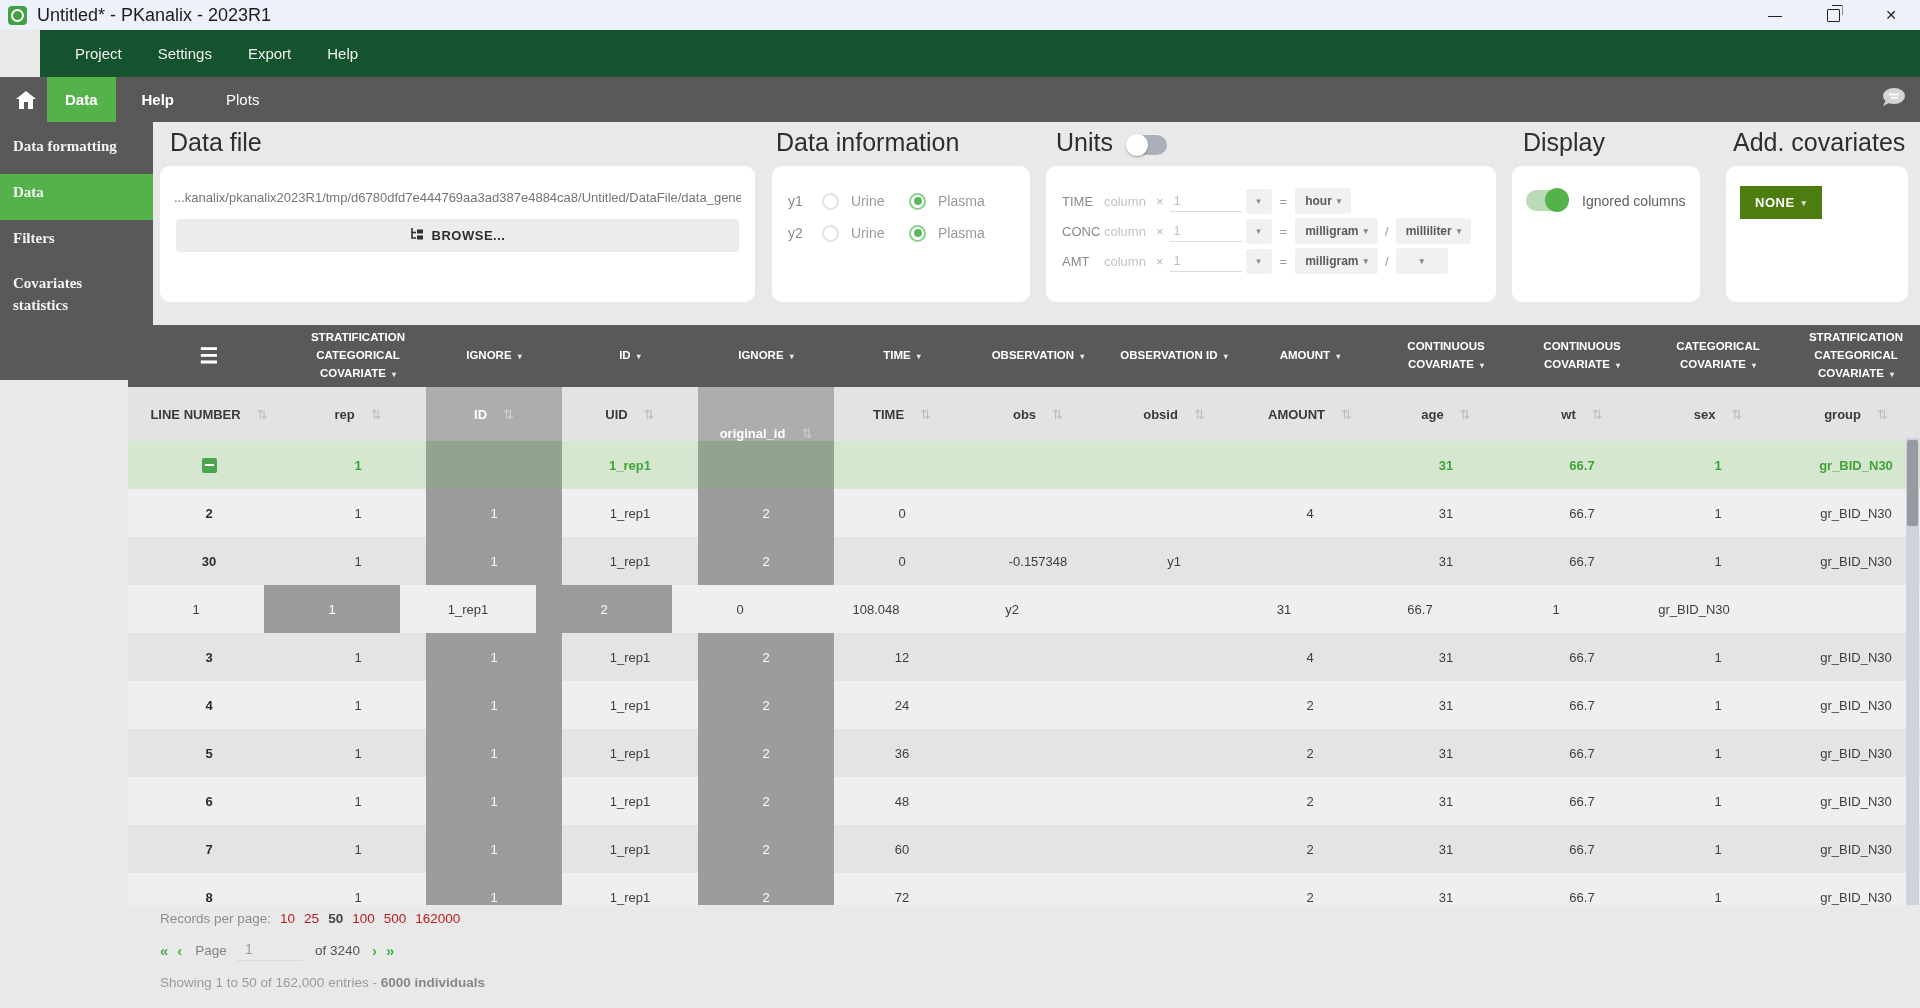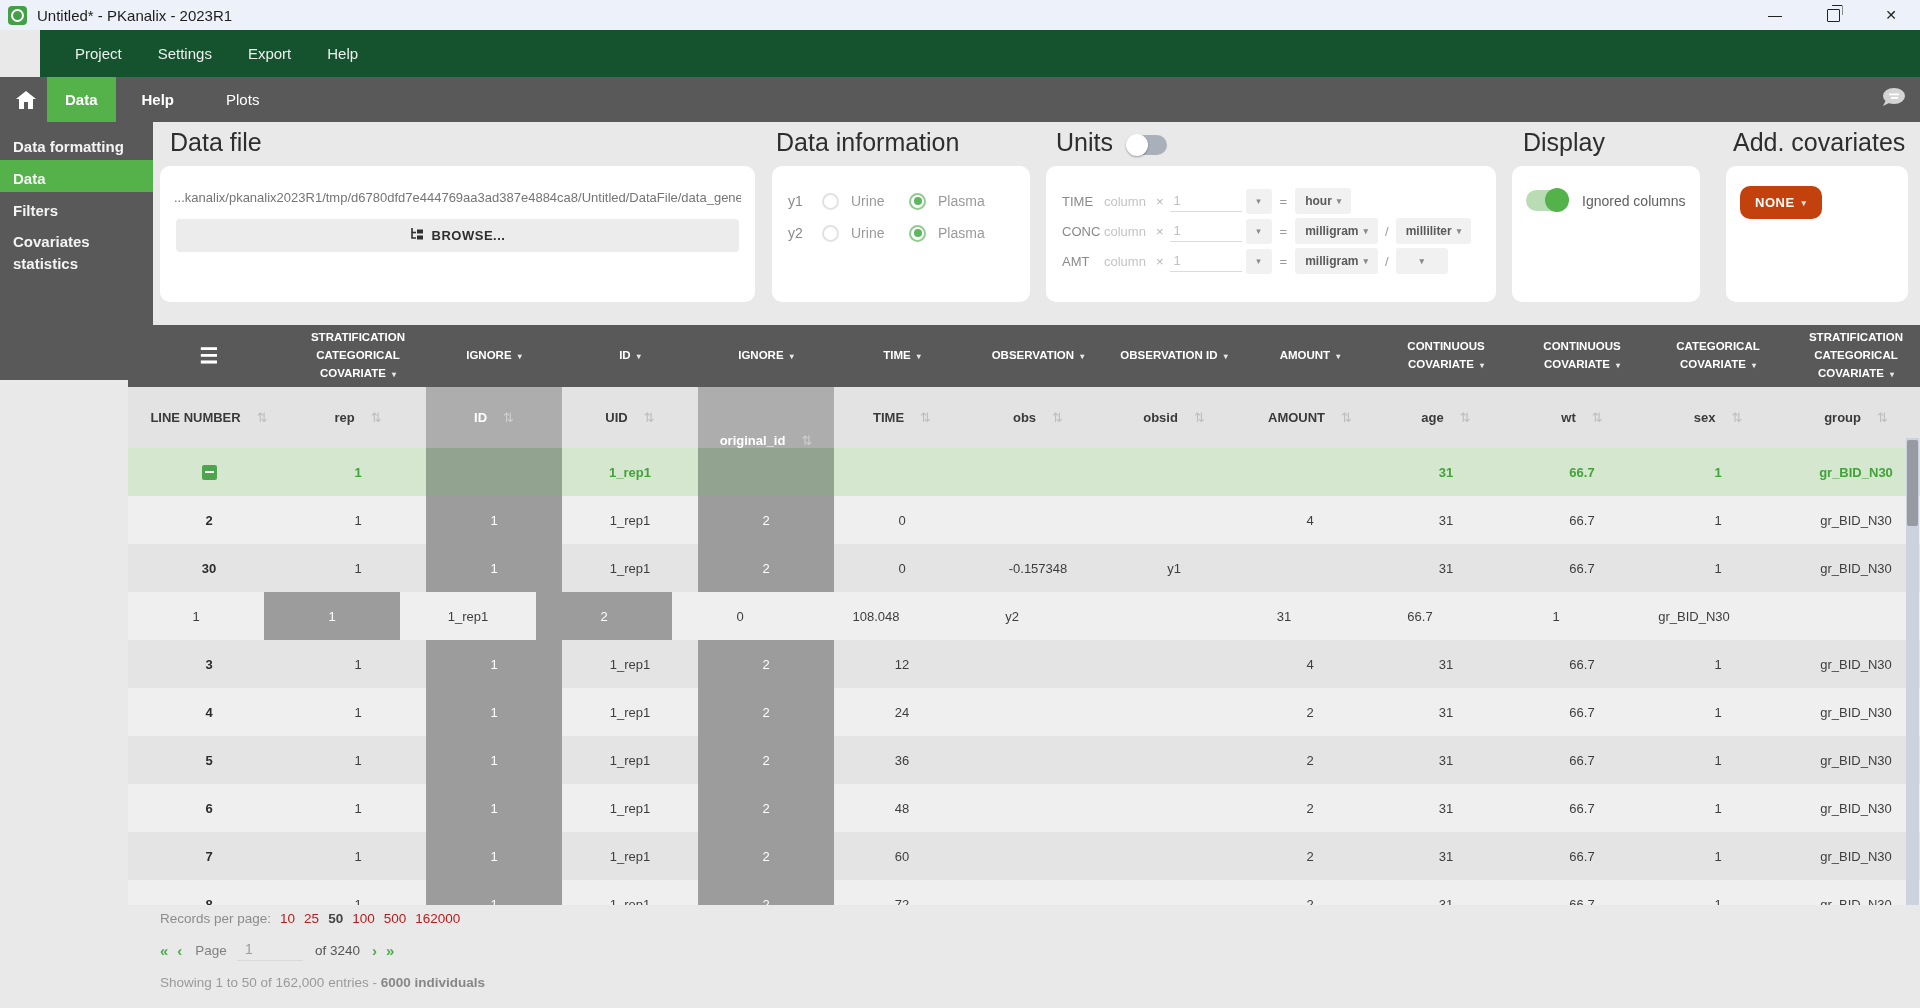--- a/index.html
+++ b/index.html
@@ -3,21 +3,21 @@
 <meta charset="utf-8">
 <style>
   html,body{margin:0;padding:0;width:1920px;height:1008px;overflow:hidden;
     font-family:"Liberation Sans",sans-serif;background:#e9e9e9;}
   
   .titlebar{position:absolute;left:0;top:0;width:1920px;height:30px;background:#edf1f9;
     display:flex;align-items:center;}
   .applogo{width:19px;height:19px;margin-left:8px;border-radius:4px;background:#43a047;
     display:flex;align-items:center;justify-content:center;}
   .applogo i{display:block;width:9px;height:9px;border:2px solid #fff;border-radius:50%;}
-  .title-text{margin-left:10px;font-size:15px;color:#1d1d1d;}
+  .title-text{margin-left:10px;font-size:18px;color:#1d1d1d;}
   .wbtns{margin-left:auto;display:flex;height:100%;}
   .wbtn{width:58px;height:30px;display:flex;align-items:center;justify-content:center;
     color:#222;font-size:14px;cursor:default;}
   .restore-sq{width:11px;height:11px;border:1.5px solid #222;border-radius:1px;position:relative;}
   .restore-sq:before{content:"";position:absolute;left:2px;top:-5px;width:11px;height:11px;
     border:1.5px solid #222;border-radius:1px;clip-path:polygon(20% 0,100% 0,100% 80%,80% 80%,80% 20%,20% 20%);}
   
   .menubar{position:absolute;left:0;top:30px;width:1920px;height:47px;background:#14532d;
     display:flex;align-items:center;margin-left:40px;}
   .menu-item{color:#efefef;font-size:15px;margin-left:36px;}
@@ -28,21 +28,21 @@
   .home{width:26px;margin-left:13px;display:flex;align-items:center;justify-content:center;}
   .tab{height:45px;display:flex;align-items:center;justify-content:center;color:#fff;
     font-size:15px;padding:0 18px;}
   .tab.active{background:#55b24b;font-weight:700;margin-left:8px;}
   .tab.bold{font-weight:700;margin-left:8px;}
   .tab.plain{margin-left:16px;}
   .comment-ic{margin-left:auto;margin-right:14px;}
   
   .sidebar{position:absolute;left:0;top:122px;width:153px;height:258px;background:#595959;
     padding-top:6px;box-sizing:border-box;}
-  .side-item{color:#f4f4f4;font-size:15px;font-weight:600;padding:8px 0 2px 13px;line-height:1.45;}
+  .side-item{color:#f4f4f4;font-size:15px;font-weight:600;padding:8px 0 16px 13px;line-height:1.45;font-family:Liberation Serif, serif;}
   .side-item.active{background:#55b24b;}
   
   .panel-title{position:absolute;top:128px;font-size:25px;color:#2e2e2e;}
   .panel{position:absolute;top:166px;height:136px;background:#fff;border-radius:10px;box-sizing:border-box;}
   .p-file{left:160px;width:595px;}
   .p-info{left:772px;width:258px;}
   .p-units{left:1046px;width:450px;}
   .p-display{left:1512px;width:188px;}
   .p-cov{left:1726px;width:182px;}
   .file-path{margin:24px 14px 0 14px;font-size:13px;color:#757575;text-align:center;
@@ -74,31 +74,31 @@
   .dd-btn{width:26px;height:25px;background:#f1f1f1;border:none;border-radius:3px;margin-left:4px;
     color:#8a8a8a;font-size:9px;}
   .u-eq{color:#9a9a9a;margin:0 8px;}
   .unit-btn{height:26px;background:#f1f1f1;border:none;border-radius:3px;padding:0 10px;
     font-family:inherit;font-size:12px;font-weight:700;color:#5a5a5a;display:flex;align-items:center;gap:5px;}
   .unit-btn .cl{font-size:9px;color:#8a8a8a;}
   .unit-btn.empty{width:52px;justify-content:center;}
   .u-slash{color:#9a9a9a;margin:0 7px;}
   .disp-row{display:flex;align-items:center;margin:24px 0 0 14px;gap:14px;}
   .disp-label{font-size:14px;color:#5f5f5f;}
-  .none-btn{margin:20px 0 0 14px;background:#c2410c;color:#fff;border:none;border-radius:10px;
+  .none-btn{margin:20px 0 0 14px;background:#4d7c0f;color:#fff;border:none;border-radius:0;
     padding:9px 15px;font-family:inherit;font-size:13px;font-weight:700;letter-spacing:.5px;
     display:flex;align-items:center;gap:7px;}
   .none-btn .cl{font-size:9px;color:#ddd;}
   
   .table-wrap{position:absolute;left:128px;top:325px;width:1792px;height:580px;overflow:hidden;}
   .role-row{display:flex;height:62px;background:#595959;}
   .hrole{flex:none;display:flex;align-items:center;justify-content:center;text-align:center;
     color:#fff;font-weight:700;font-size:11.5px;line-height:1.55;box-sizing:border-box;padding:0 10px;}
   .hrole .cl{font-style:normal;font-size:8px;color:#e9e9e9;margin-left:3px;}
-  .name-row{display:flex;height:61px;background:#e3e3e3;}
+  .name-row{display:flex;height:54px;background:#e3e3e3;}
   .hname{flex:none;display:flex;align-items:center;justify-content:center;
     font-size:13px;font-weight:700;color:#3a3a3a;box-sizing:border-box;}
   .hname .sort{font-weight:400;color:#bdbdbd;font-size:13px;margin-left:16px;}
   .hname.ig{background:#adadad;color:#fff;}
   .hname.ig .sort{color:#cfcfcf;}
   .tbody{height:467px;overflow:hidden;}
   .tr{display:flex;height:48px;}
   .tr.lt{background:#efefef;}
   .tr.dk{background:#e4e4e4;}
   .tr.hl{background:#d5e7cf;}

